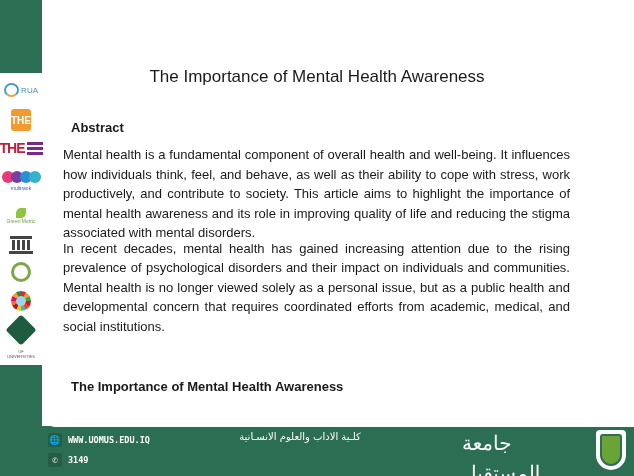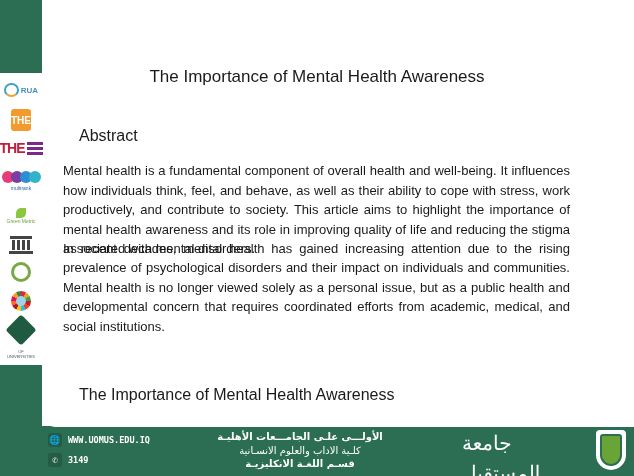--- a/index.html
+++ b/index.html
@@ -22,21 +22,21 @@
     border-bottom-left-radius:14px;
     overflow:hidden;
   }
   .logo-column {
     position:absolute; left:0; top:73px; width:42px; height:292px;
     background:#ffffff;
     display:flex; flex-direction:column; align-items:center;
     justify-content:space-between; padding:6px 0; box-sizing:border-box;
   }
   .logo { width:34px; display:flex; align-items:center; justify-content:center; }
-  .logo-rua { height:22px; font-size:8px; color:#4a8fc4; font-weight:bold; }
+  .logo-rua { height:22px; font-size:8px; color:#4a8fc4; font-weight:normal; }
   .logo-rua .ring {
     width:14px; height:10px; border-radius:50%;
     border:2px solid #3fa0c8; border-bottom-color:#e8a53a; margin-right:2px;
   }
   .logo-the1 {
     width:20px; height:22px; background:#f29a2e; border-radius:3px;
     color:#fff; font-weight:bold; font-size:10px;
   }
   .logo-the2 { height:18px; }
   .logo-the2 .t { color:#c21d3b; font-weight:bold; font-size:14px; letter-spacing:-1px; }
@@ -71,21 +71,21 @@
   .logo-uni { height:10px; font-size:4px; color:#555; text-align:center; line-height:5px; flex-direction:column; }
 
   .doc-title {
     position:absolute; left:42px; width:550px; top:67px;
     text-align:center; font-size:17px; color:#1a1a1a;
   }
   .section {
     position:absolute; left:63px; width:507px;
     font-size:13px; color:#1a1a1a; line-height:19.4px;
   }
-  .section h3 { margin:16px; font-size:16px; font-weight:normal; line-height:19.4px; }
+  .section h3 { margin:8px; font-size:13px; font-weight:bold; line-height:19.4px; }
   .section p { margin:0; text-align:justify; }
   .sec-abstract { top:110px; }
   .sec-intro { top:239px; }
   .sec-importance { top:369px; }
 
   .footer-contact {
     position:absolute; left:48px; top:431px; color:#ffffff;
     font-family:"DejaVu Sans Mono", monospace; font-weight:bold; font-size:8.5px;
   }
   .contact-row { display:flex; align-items:center; height:18px; margin-bottom:2px; }
@@ -195,23 +195,21 @@
     <span class="contact-icon">🌐</span>
     <span>WWW.UOMUS.EDU.IQ</span>
   </div>
   <div class="contact-row">
     <span class="contact-icon">✆</span>
     <span>3149</span>
   </div>
 </div>
 
 <div class="footer-arabic">
-  <div class="l1">الأولـــى علـى الجامـــعات الأهليـة</div>
   <div class="l2">كلـية الاداب والعلوم الانسـانية</div>
-  <div class="l3">قسـم اللغـة الانكليزيـة</div>
 </div>
 
 <div class="uni-brand">
   <div class="ar">جامعة المستقبل</div>
 
 </div>
 <div class="uni-crest">
   <div class="inner"></div>
 </div>
 

